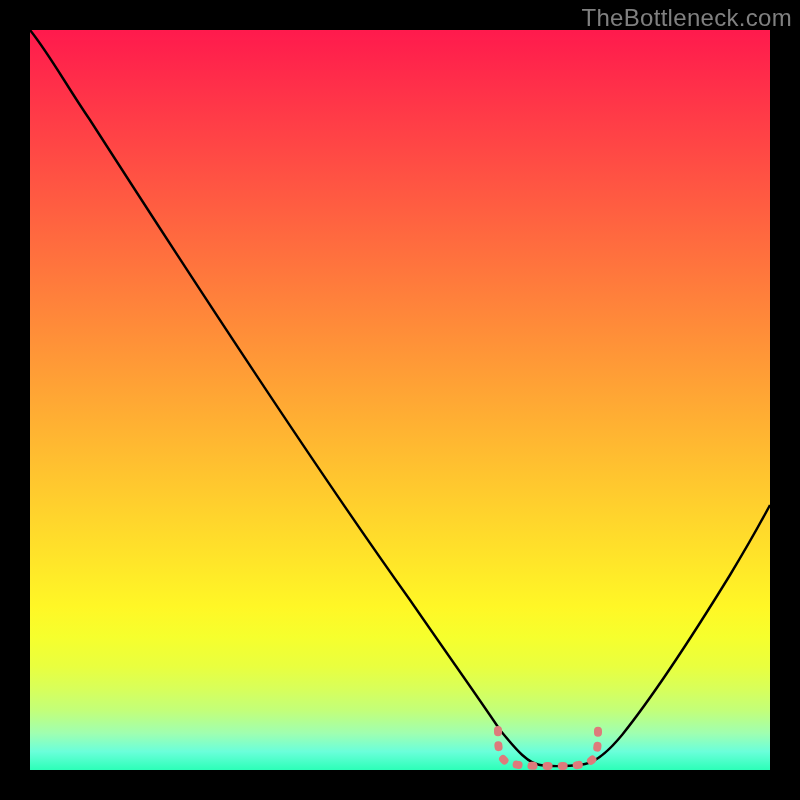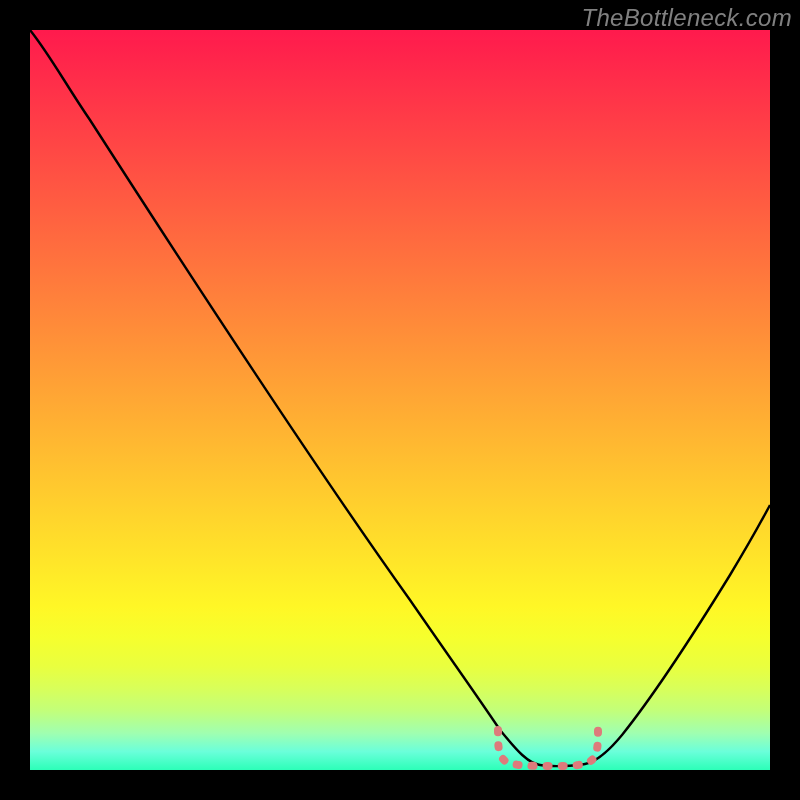--- a/index.html
+++ b/index.html
@@ -9,21 +9,20 @@
     height: 800px;
     background: #000;
     overflow: hidden;
     font-family: Arial, Helvetica, sans-serif;
   }
   .container {
     position: relative;
     width: 800px;
     height: 800px;
     background: #000;
-    font-style: italic;
   }
   .plot-area {
     position: absolute;
     left: 30px;
     top: 30px;
     width: 740px;
     height: 740px;
     background: linear-gradient(to bottom,
       #ff1a4d 0%,
       #ff2b4a 6%,

